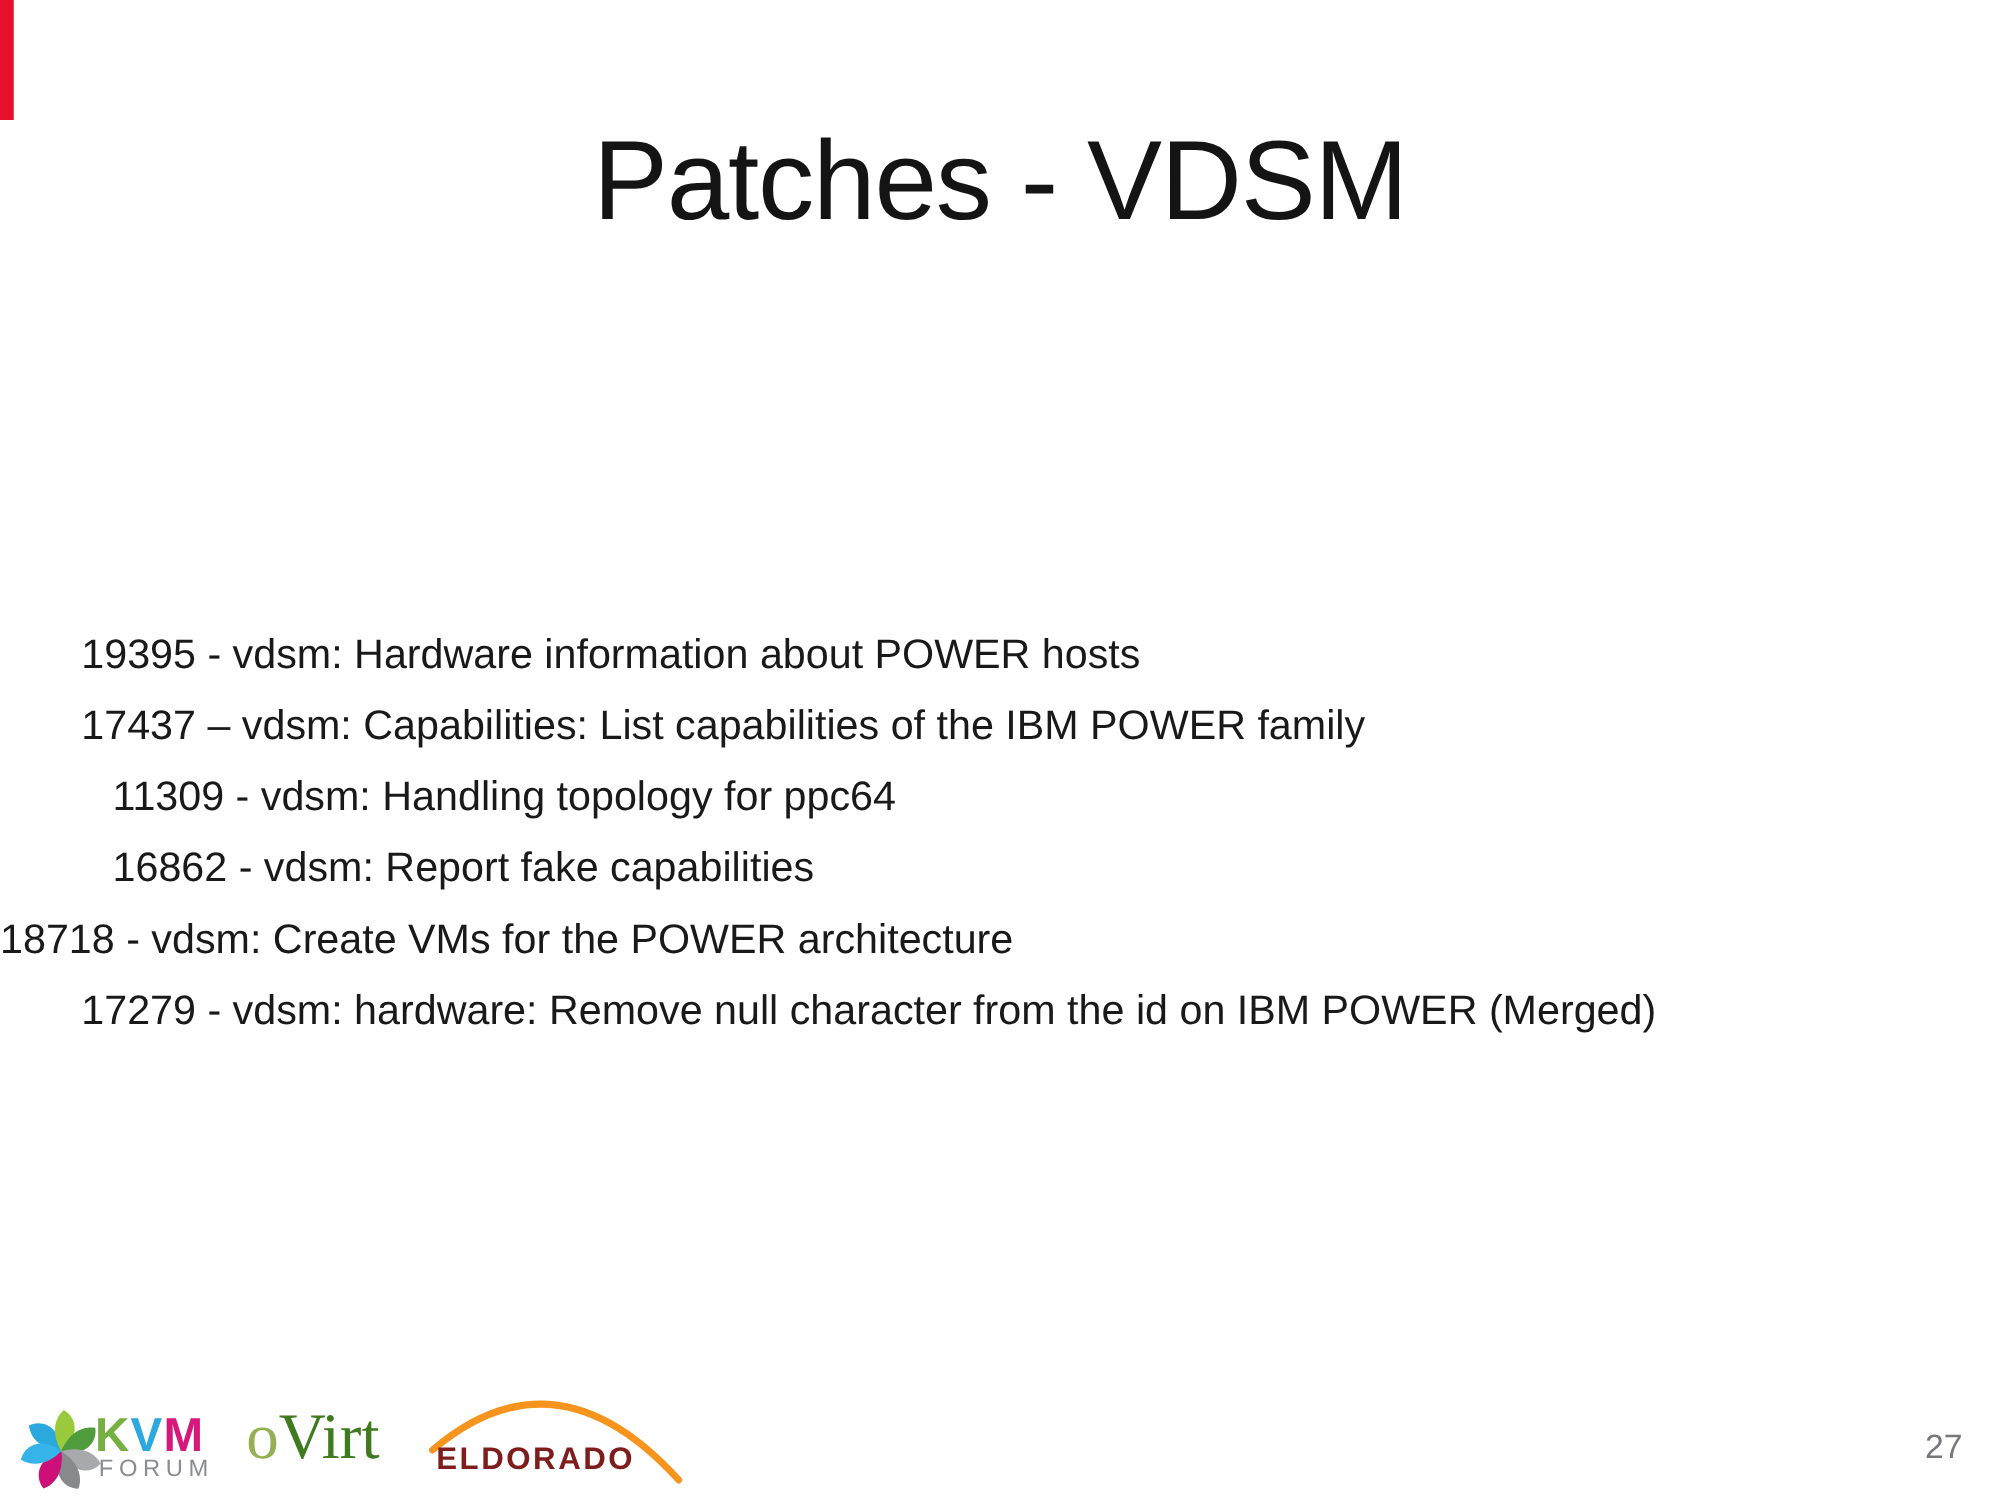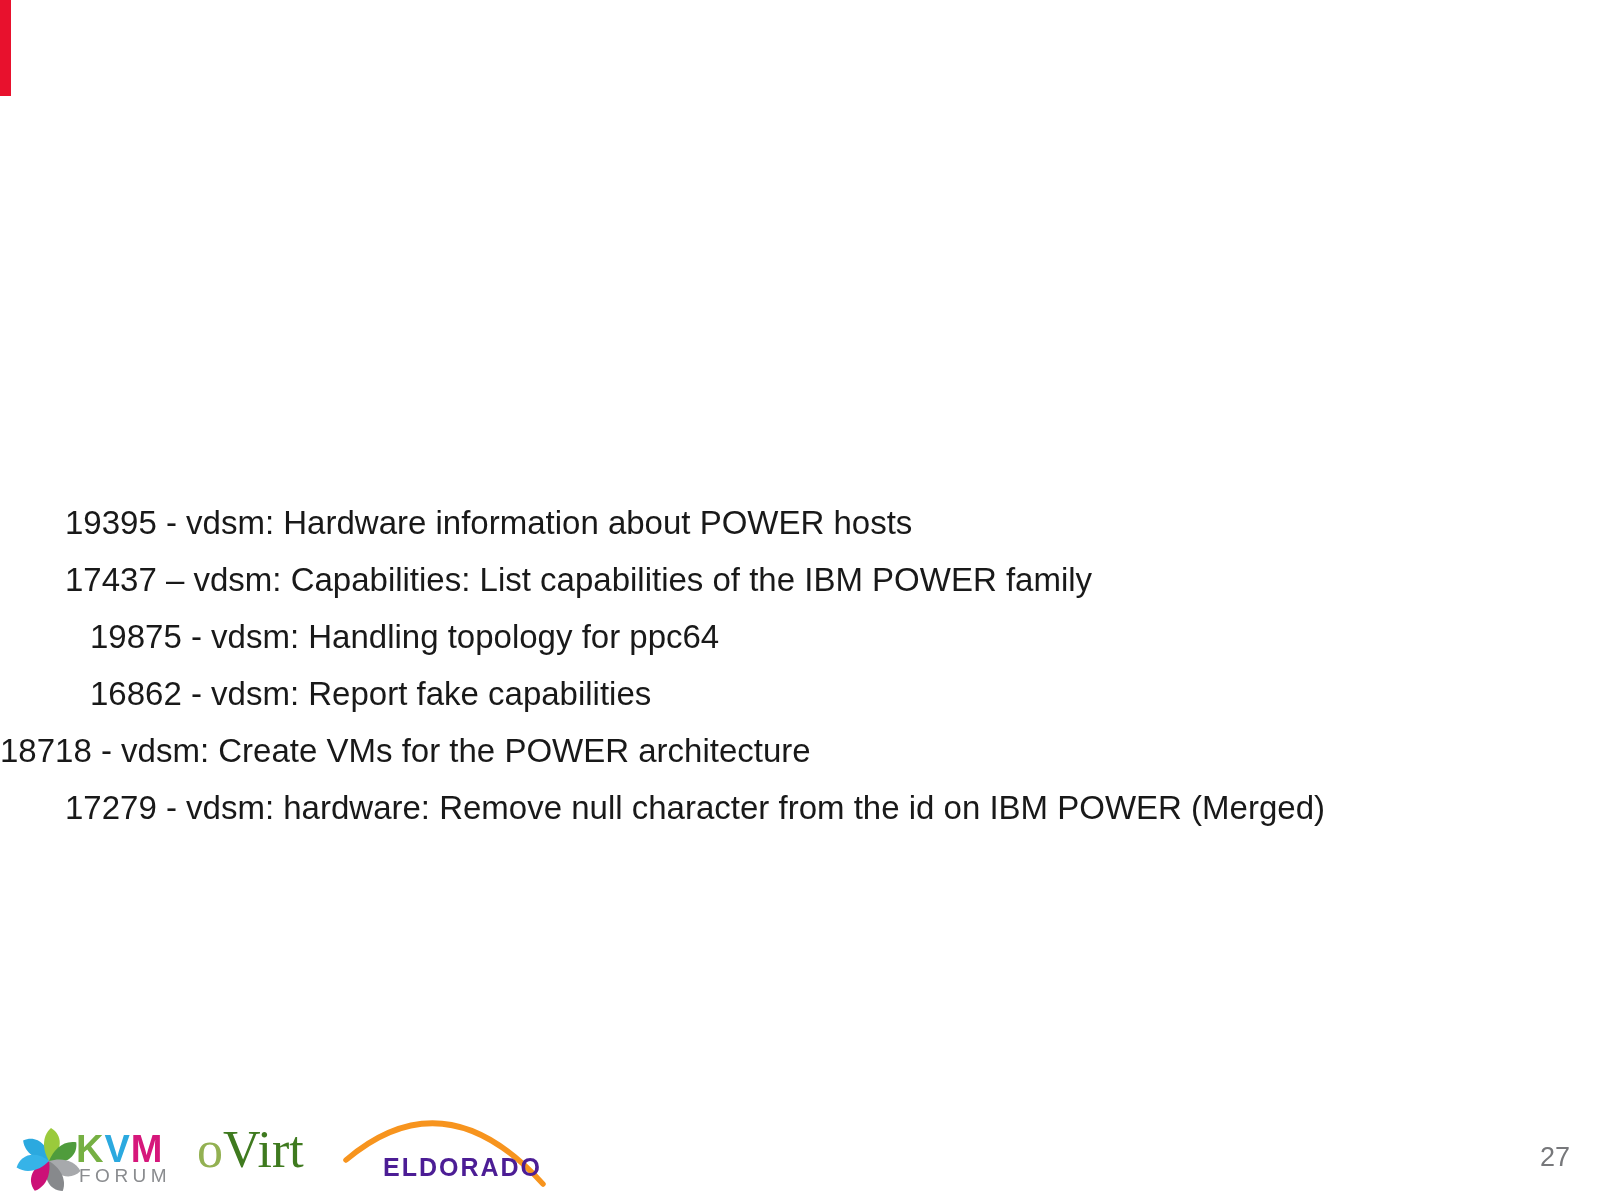--- a/index.html
+++ b/index.html
@@ -76,25 +76,26 @@
     font-size: 27px; line-height: 30px;
   }
 </style>
 </head>
 <body>
 
 <div class="slide">
 
   <div class="red-bar" style="background-color: rgb(232, 17, 45);"></div>
 
+  <div class="title">Patches - VDSM</div>
 
   <div class="patch-list">
     <div class="ind0">19395 - vdsm: Hardware information about POWER hosts</div>
     <div class="ind0">17437 – vdsm: Capabilities: List capabilities of the IBM POWER family</div>
-    <div class="ind1">19875 - vdsm: Handling topology for ppc64</div>
+    <div class="ind1">11309 - vdsm: Handling topology for ppc64</div>
     <div class="ind1">16862 - vdsm: Report fake capabilities</div>
     <div class="ind2">18718 - vdsm: Create VMs for the POWER architecture</div>
     <div class="ind0">17279 - vdsm: hardware: Remove null character from the id on IBM POWER (Merged)</div>
   </div>
 
   <div class="kvm-logo">
     <svg class="kvm-pinwheel" width="74" height="80" viewBox="0 0 74 80">
       <g transform="translate(37,41)">
         <path d="M0,0 C-6,-10 -8,-24 2,-33 C14,-26 14,-10 0,0 Z" transform="rotate(-55)" fill="#2ba9df"></path>
         <path d="M0,0 C-6,-10 -8,-24 2,-33 C14,-26 14,-10 0,0 Z" transform="rotate(0)" fill="#9aca3c"></path>
@@ -112,18 +113,18 @@
   </div>
 
   <div class="ovirt-logo">
     <span style="color: rgb(147, 177, 82);">o</span><span style="color: rgb(63, 122, 31);">Virt</span>
   </div>
 
   <div class="eldorado-logo">
     <svg class="eldorado-arc" width="210" height="100" viewBox="0 0 210 100">
       <path d="M3,68 Q102,-16 200,92" fill="none" stroke-width="5.5" stroke-linecap="round" stroke="#f7941e"></path>
     </svg>
-    <div class="eldorado-text" style="color: #4c1d95; margin-left: 34px;">ELDORADO</div>
+    <div class="eldorado-text" style="color: #7f1d1d;">ELDORADO</div>
   </div>
 
   <div class="page-number" style="color: rgb(119, 120, 123);">27</div>
 
 </div>
 
 </body></html>

